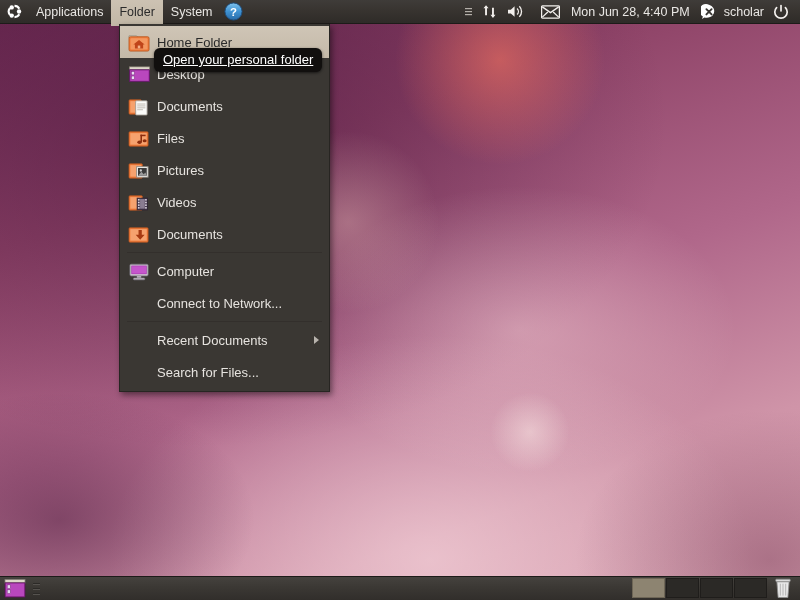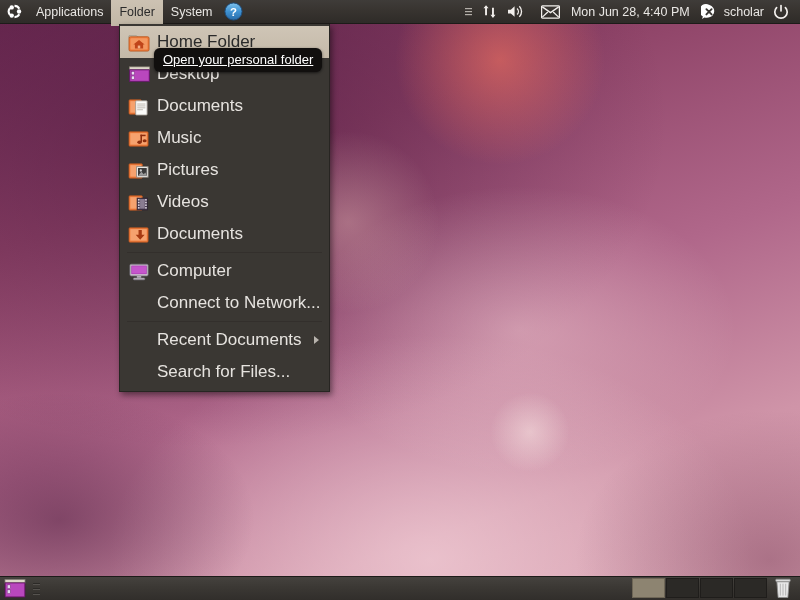--- a/index.html
+++ b/index.html
@@ -62,21 +62,21 @@
     z-index:40;
     box-shadow:2px 3px 6px rgba(0,0,0,0.45);
     padding:2px 0 3px 0;
   }
   .mi {
     position:relative; height:32px; display:flex; align-items:center;
     padding-left:6px; cursor:default;
   }
   .mi.sel { background:linear-gradient(to bottom,#cfc5b6,#c4b9a8); }
   .mi-icon { width:26px; height:26px; flex:0 0 26px; display:flex; align-items:center; justify-content:center; }
-  .mi-label { margin-left:5px; font-size:17px; color:#e6e3df; }
+  .mi-label { margin-left:5px; font-size:13px; color:#e6e3df; }
   .mi.sel .mi-label { color:#2a2a2a; }
   .mi.noicon .mi-label { margin-left:31px; }
   .sep { height:1px; margin:2px 7px 2px 7px; background:#4b4743; border-bottom:1px solid #332f2c; }
   .submenu-arrow {
     margin-left:auto; margin-right:10px;
     width:0;height:0;border-left:5px solid #b8b3ad;
     border-top:4px solid transparent;border-bottom:4px solid transparent;
   }
 
   
@@ -266,21 +266,21 @@
           <rect x="1" y="4" width="20" height="15" rx="1" fill="#ef7b3b" stroke="#b9561f" stroke-width="0.8"></rect>
           <rect x="2.4" y="5.4" width="17.2" height="12" fill="#f6a26e"></rect>
           <g fill="#8c2d0d">
             <rect x="13" y="7" width="1.6" height="7.6"></rect>
             <rect x="13" y="7" width="5.4" height="1.6"></rect>
             <ellipse cx="12" cy="15" rx="2.3" ry="1.8"></ellipse>
             <ellipse cx="17.4" cy="13.4" rx="2.1" ry="1.6"></ellipse>
           </g>
         </svg>
       </span>
-      <span class="mi-label">Music</span>
+      <span class="mi-label">Files</span>
     </div>
 
     <div class="mi">
       <span class="mi-icon">
         <svg width="23" height="21" viewBox="0 0 24 22">
           <rect x="1" y="4" width="14" height="15" rx="1" fill="#ef7b3b" stroke="#b9561f" stroke-width="0.8"></rect>
           <rect x="2.4" y="5.4" width="11.4" height="12" fill="#f6a26e"></rect>
           <rect x="9" y="7" width="12" height="11" fill="#f2f1ee" stroke="#8d8880" stroke-width="0.9"></rect>
           <rect x="10.4" y="8.4" width="9.2" height="8.2" fill="#3b3b3b"></rect>
           <circle cx="13.4" cy="11" r="1.2" fill="#cfcfcf"></circle>

